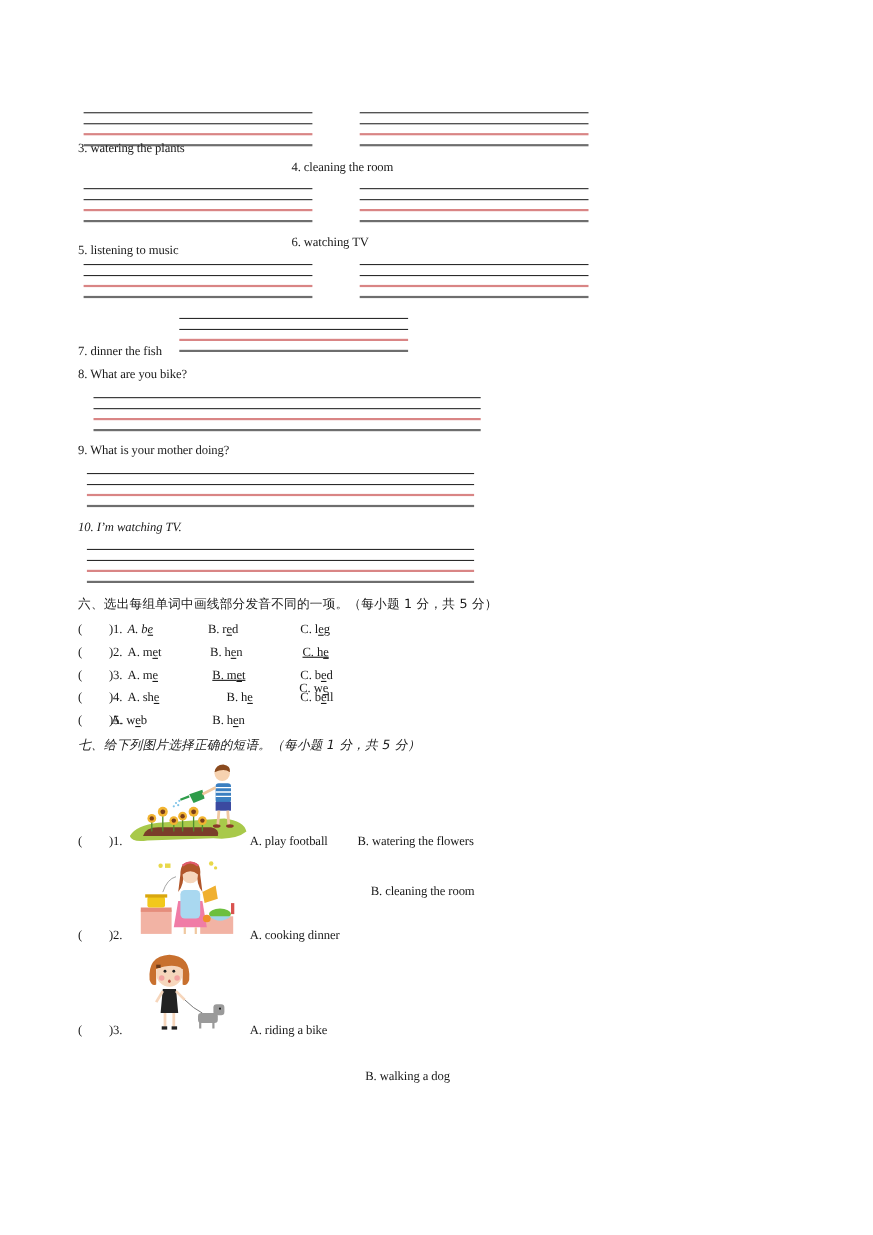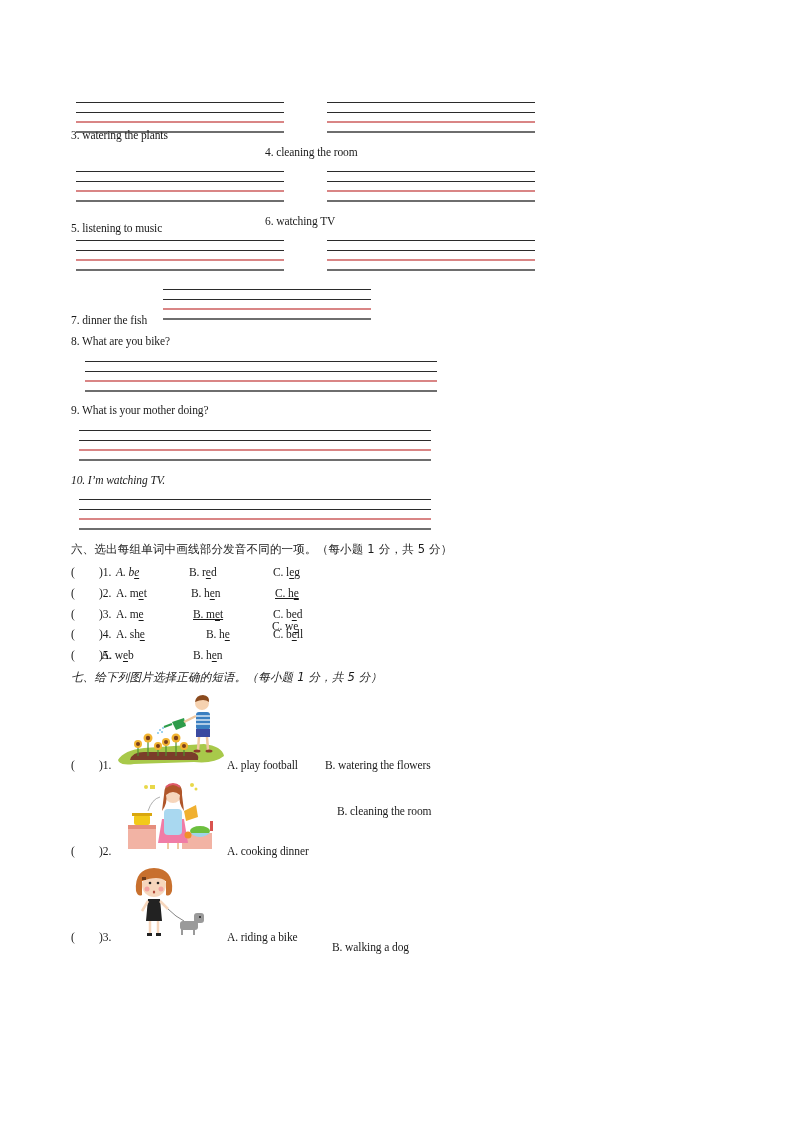--- a/index.html
+++ b/index.html
@@ -274,14 +274,14 @@
     <rect x="62" y="48" width="10" height="10" rx="3" fill="#9a9a9a"></rect>
     <circle cx="68" cy="52" r="1" fill="#222"></circle>
     <line x1="50" y1="64" x2="50" y2="70" stroke="#9a9a9a" stroke-width="2"></line>
     <line x1="62" y1="64" x2="62" y2="70" stroke="#9a9a9a" stroke-width="2"></line>
   </svg>
 </div>
 <div>
   <span class="abs txt" style="left:71px; top:930px;">(</span>
   <span class="abs txt" style="left:99px; top:930px;">)<span>3.</span></span>
   <span class="abs txt" style="left:227px; top:930px;">A. riding a bike</span>
-  <span class="abs txt" style="left:332px; top:940px;">B. walking a dog</span>
+  <span class="abs txt" style="left:332px; top:972px;">B. walking a dog</span>
 </div>
 
 </body></html>

